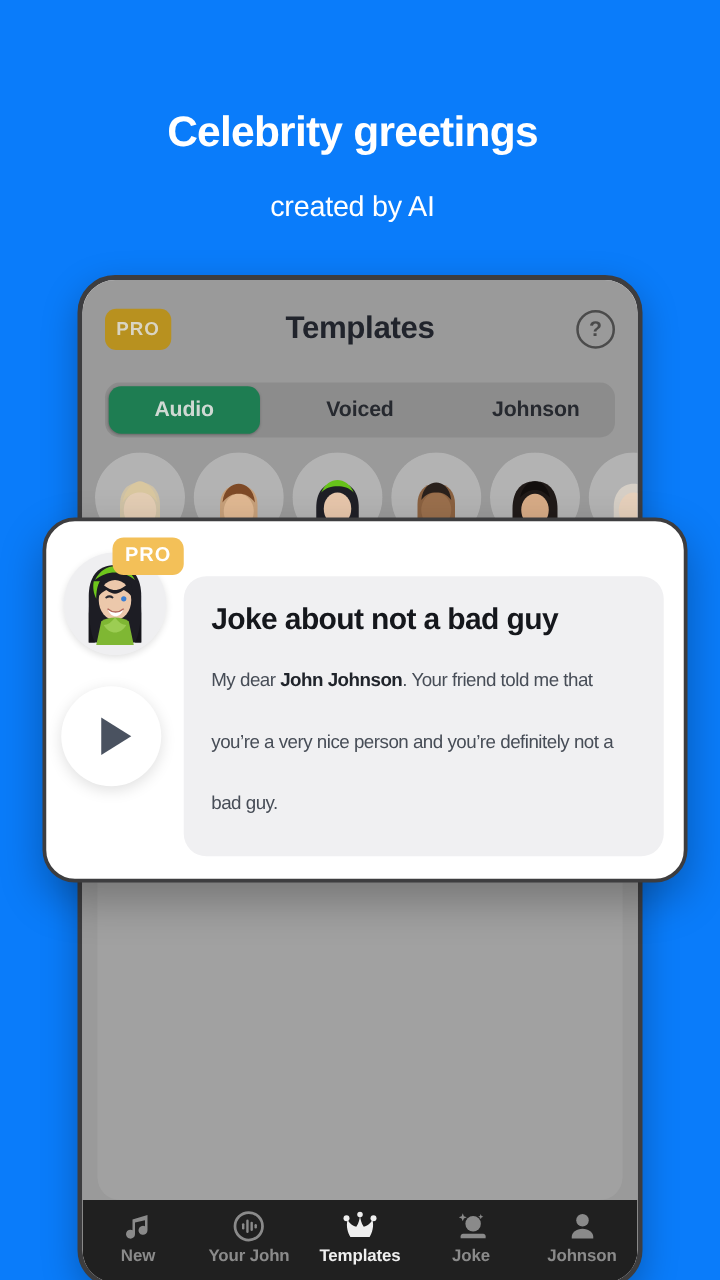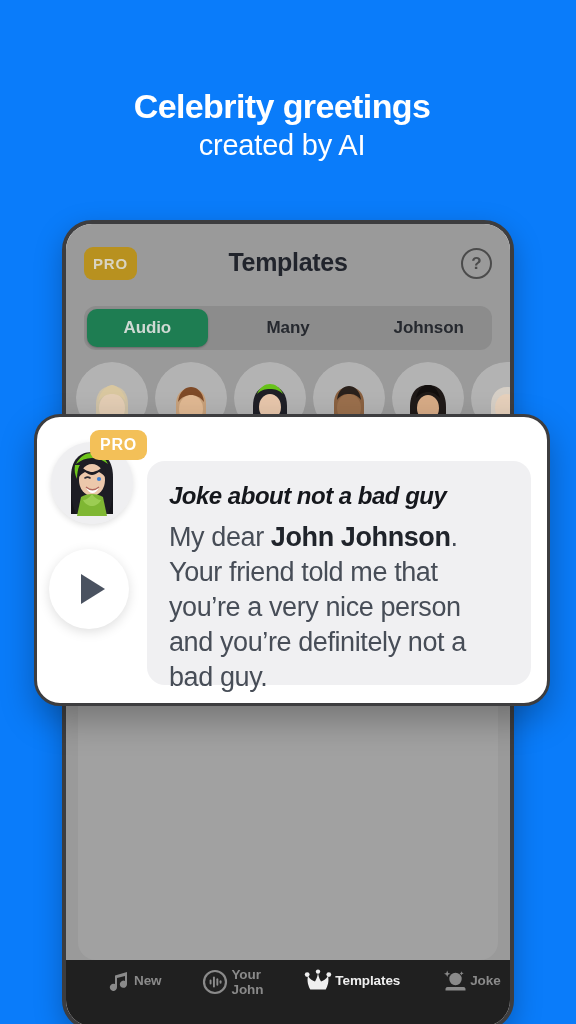--- a/index.html
+++ b/index.html
@@ -34,25 +34,25 @@
   }
   .headline-main {
     display: block;
     font-size: 34px;
     font-weight: 700;
     letter-spacing: -0.6px;
     line-height: 40px;
   }
   .headline-sub {
     display: block;
-    font-size: 29px;
+    font-size: 23px;
     font-weight: 400;
     letter-spacing: -0.2px;
     line-height: 38px;
-    margin-top: 0;
+    margin-top: 20px;
   }
 
   
   .phone {
     position: absolute;
     left: 62px;
     top: 220px;
     width: 452px;
     height: 810px;
     border-radius: 30px;
@@ -257,25 +257,24 @@
     height: 66px;
     background: #202020;
     display: flex;
     align-items: flex-start;
     padding-top: 7px;
     box-sizing: border-box;
   }
   .tab {
     flex: 1;
     display: flex;
-    flex-direction: row;
+    flex-direction: column;
     align-items: center;
     gap: 3px;
     color: #8a8a8a;
-    padding-left: 41px;
   }
   .tab.active { color: #efefef; }
   .tab-icon {
     height: 27px;
     display: flex;
     align-items: center;
     justify-content: center;
   }
   .tab-icon svg { display: block; }
   .tab-label {
@@ -360,26 +359,25 @@
     border-radius: 18px;
     padding: 20px 22px 16px 22px;
     box-sizing: border-box;
   }
   .popup-title {
     font-size: 24px;
     font-weight: 700;
     color: #15171c;
     line-height: 30px;
     letter-spacing: -0.5px;
-    font-style: italic;
   }
   .popup-body {
     margin-top: 9px;
-    font-size: 27px;
-    line-height: 35px;
+    font-size: 15px;
+    line-height: 49px;
     color: #474d57;
     letter-spacing: -0.4px;
   }
   .popup-body b { color: #20242b; font-weight: 700; }
 </style>
 </head>
 <body>
 
 <div class="stage">
 
@@ -392,21 +390,21 @@
     <div class="phone-screen">
 
       <div class="phone-header">
         <div class="pro-badge-header">PRO</div>
         <div class="phone-title">Templates</div>
         <div class="help-icon">?</div>
       </div>
 
       <div class="segmented">
         <div class="seg active">Audio</div>
-        <div class="seg">Many</div>
+        <div class="seg">Voiced</div>
         <div class="seg">Johnson</div>
       </div>
 
       <div class="avatar-row">
         <div class="avatar-chip">
           <svg viewBox="0 0 72 72">
               <circle cx="36" cy="36" r="36" fill="#b3b3b3"></circle>
               <path d="M36 24c11 0 16 8 16 18v30H20V42c0-10 5-18 16-18z" fill="#cfc2a6"></path>
               <ellipse cx="36" cy="46" rx="13" ry="15" fill="#e3cdb4"></ellipse>
               <path d="M22 40c2-12 10-17 14-17s12 5 14 17c-4-6-9-8-14-8s-10 2-14 8z" fill="#d9c79f"></path>

